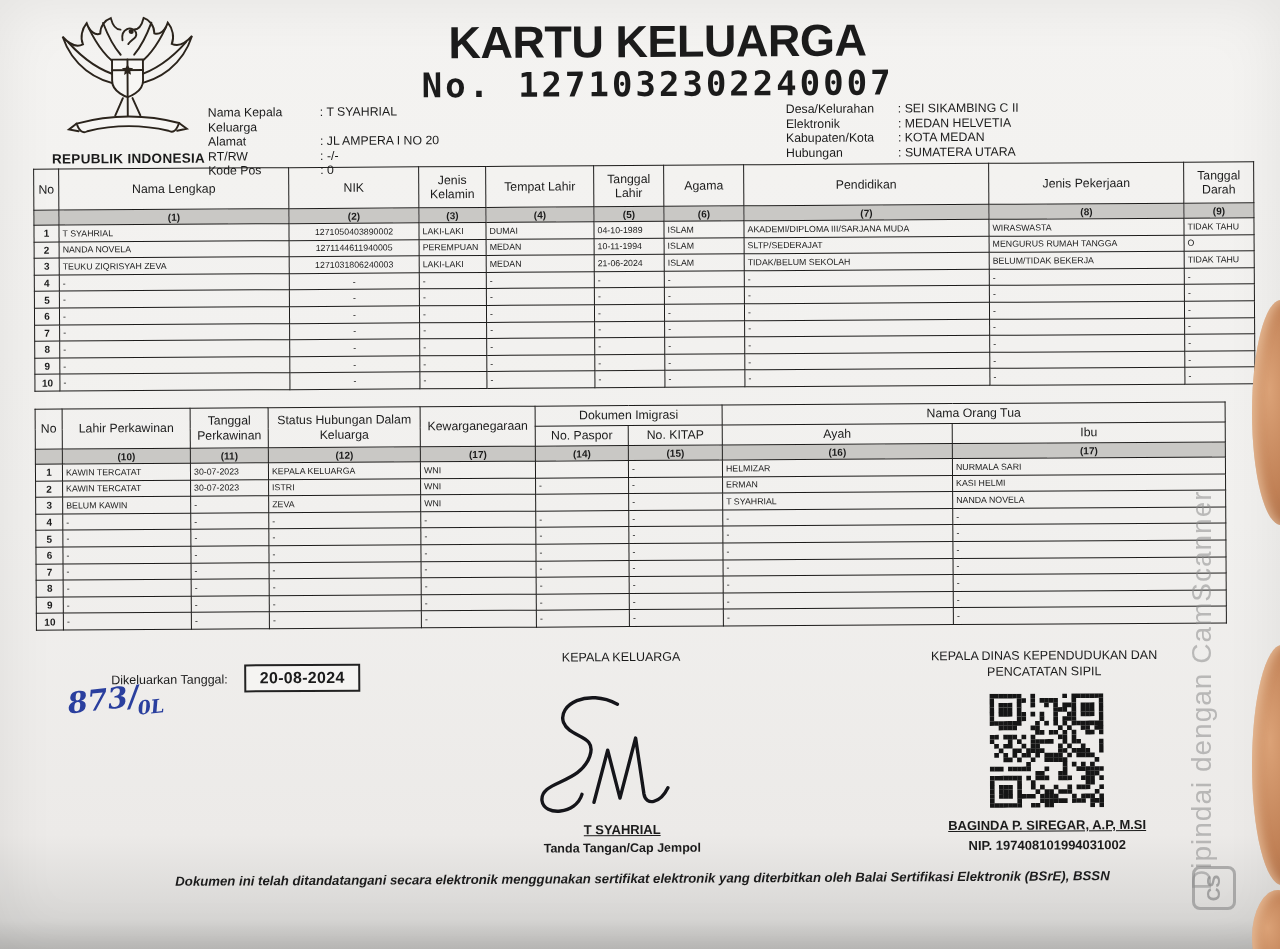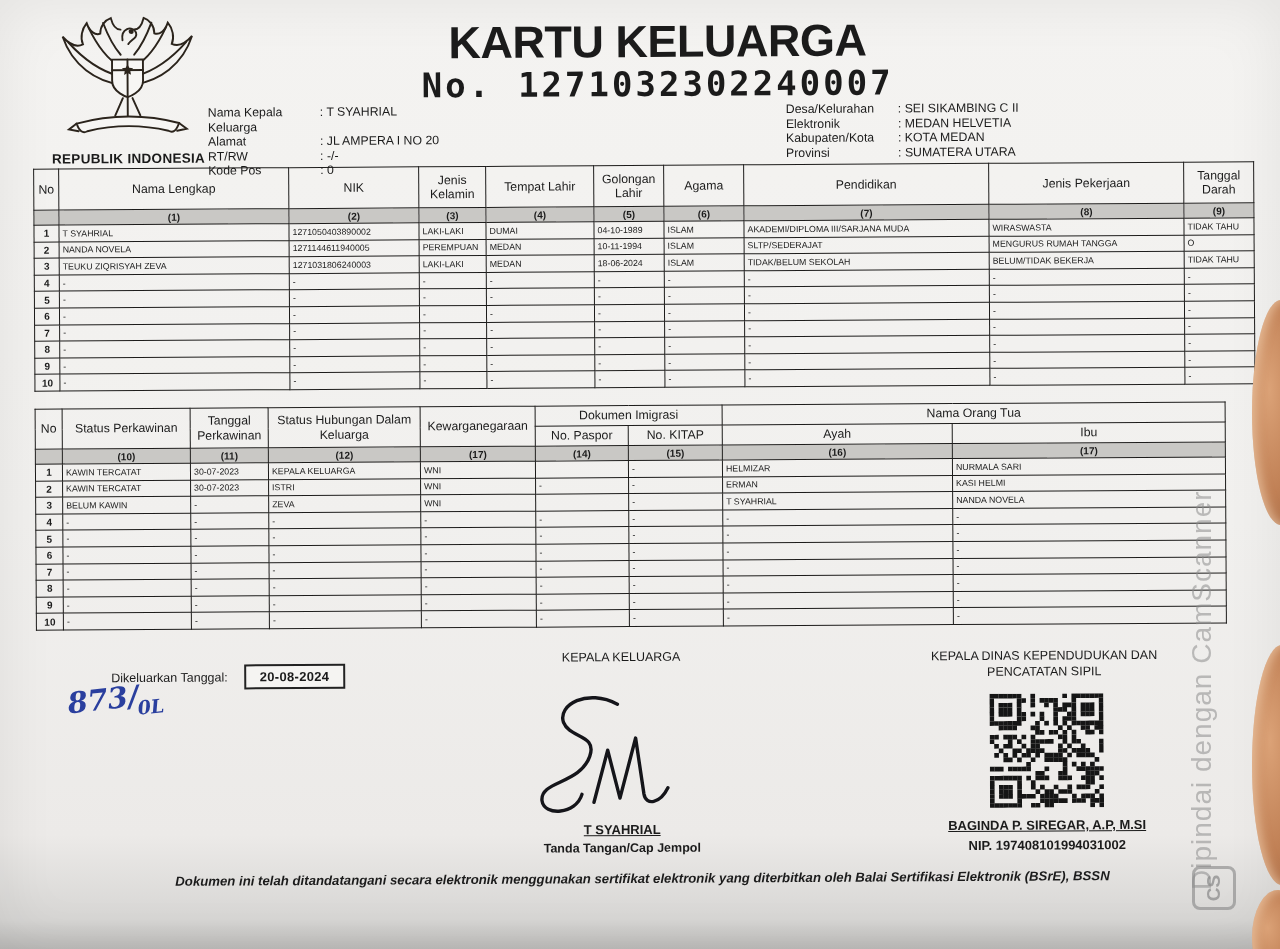--- a/index.html
+++ b/index.html
@@ -31,26 +31,26 @@
   td,th{border:1.7px solid #1d1c1b;padding:0 3px;overflow:hidden;vertical-align:middle;}
   th{font-weight:normal;font-size:12.3px;text-align:center;white-space:normal;line-height:1.15;}
   #t1{left:35px;top:165px;width:1220px;}
   #t2{left:35px;top:405px;width:1190px;}
   #t1 .h th{height:40px;}
   #t2 .h th{height:19px;}
   #t2 .h2 th{height:19px;}
   tr.band td{background:#c9c8c5;font-weight:bold;font-size:10px;text-align:center;height:14px;padding:0;}
   td.d{font-size:8.8px;height:15.6px;white-space:nowrap;}
   td.num{font-weight:bold;font-size:10px;text-align:center;}
-  .tc{} .tl{text-align:left;}
+  .tc{text-align:center;} .tl{text-align:left;}
 
   
   .issued{position:absolute;left:62px;top:662px;font-size:12.5px;}
   .issued .lab{margin-right:16px;margin-left:48px;}
-  .date-box{display:inline-block;border:2px solid #222;padding:3px 14px;font-size:13px;
+  .date-box{display:inline-block;border:2px solid #222;padding:3px 14px;font-size:16px;
        font-weight:bold;letter-spacing:.3px;background:#f5f4f2;}
   .handnote{position:absolute;left:66px;top:678px;color:#2a3f9e;
        font-family:"DejaVu Serif",serif;font-style:italic;transform:rotate(-6deg);}
   .handnote .big{font-size:29px;font-weight:bold;}
   .handnote .sub{font-size:19px;font-weight:bold;position:relative;top:9px;left:-2px;}
   .sig-title-l{position:absolute;left:470px;top:650px;width:300px;text-align:center;font-size:12.5px;}
   .signature{position:absolute;left:520px;top:694px;width:180px;height:126px;}
   .sig-name-l{position:absolute;left:470px;top:822px;width:300px;text-align:center;
        font-size:13px;font-weight:bold;text-decoration:underline;}
   .sig-cap-l{position:absolute;left:470px;top:841px;width:300px;text-align:center;
@@ -145,21 +145,21 @@
         </div>
         <div class="fld">
           <span class="lab">Elektronik</span>
           <span class="val">: MEDAN HELVETIA</span>
         </div>
         <div class="fld">
           <span class="lab">Kabupaten/Kota</span>
           <span class="val">: KOTA MEDAN</span>
         </div>
         <div class="fld">
-          <span class="lab">Provinsi</span>
+          <span class="lab">Hubungan</span>
           <span class="val">: SUMATERA UTARA</span>
         </div>
       </div>
 
   <table id="t1">
     <colgroup>
       <col style="width:25px">
           <col style="width:230px">
           <col style="width:130px">
           <col style="width:67px">
@@ -170,21 +170,21 @@
       <col style="width:195px">
           <col style="width:70px">
     </colgroup>
     <thead id="t1-head">
           <tr class="h">
             <th>No</th>
             <th>Nama Lengkap</th>
             <th>NIK</th>
             <th>Jenis Kelamin</th>
             <th>Tempat Lahir</th>
-            <th>Golongan Lahir</th>
+            <th>Tanggal Lahir</th>
             <th>Agama</th>
             <th>Pendidikan</th>
             <th>Jenis Pekerjaan</th>
             <th>Tanggal Darah</th>
           </tr>
           <tr class="band">
             <td></td>
             <td>(1)</td>
             <td>(2)</td>
             <td>(3)</td>
@@ -220,21 +220,21 @@
             <td class="d tl">SLTP/SEDERAJAT</td>
             <td class="d tl">MENGURUS RUMAH TANGGA</td>
             <td class="d tl">O</td>
           </tr>
           <tr>
             <td class="d tc num">3</td>
             <td class="d tl">TEUKU ZIQRISYAH ZEVA</td>
             <td class="d tc">1271031806240003</td>
             <td class="d tl">LAKI-LAKI</td>
             <td class="d tl">MEDAN</td>
-            <td class="d tl">18-06-2024</td>
+            <td class="d tl">21-06-2024</td>
             <td class="d tl">ISLAM</td>
             <td class="d tl">TIDAK/BELUM SEKOLAH</td>
             <td class="d tl">BELUM/TIDAK BEKERJA</td>
             <td class="d tl">TIDAK TAHU</td>
           </tr>
           <tr>
             <td class="d tc num">4</td>
             <td class="d tl">-</td>
             <td class="d tc">-</td>
             <td class="d tl">-</td>
@@ -328,21 +328,21 @@
           <col style="width:152px">
       <col style="width:115px">
           <col style="width:93px">
           <col style="width:94px">
           <col style="width:230px">
       <col style="width:273px">
     </colgroup>
     <thead>
       <tr class="h">
         <th rowspan="2">No</th>
-        <th rowspan="2">Status Perkawinan</th>
+        <th rowspan="2">Lahir Perkawinan</th>
         <th rowspan="2">Tanggal Perkawinan</th>
         <th rowspan="2">Status Hubungan Dalam Keluarga</th>
         <th rowspan="2">Kewarganegaraan</th>
         <th colspan="2">Dokumen Imigrasi</th>
         <th colspan="2">Nama Orang Tua</th>
       </tr>
       <tr class="h2">
         <th>No. Paspor</th>
         <th>No. KITAP</th>
         <th>Ayah</th>

